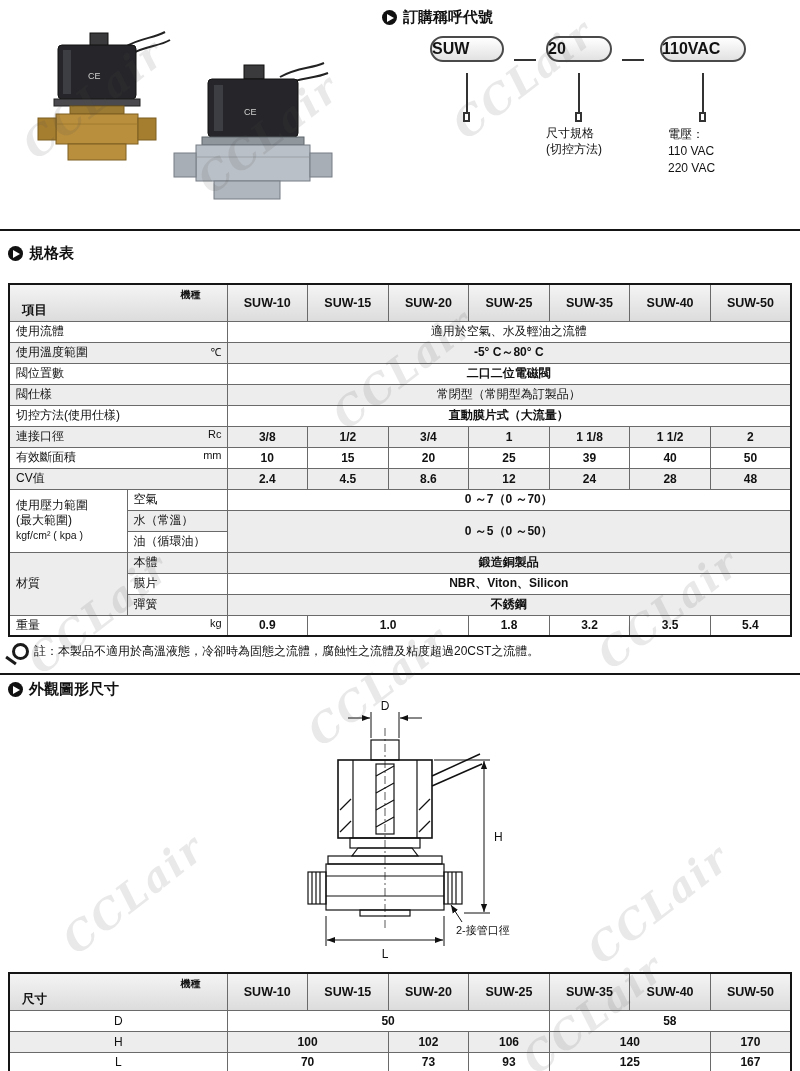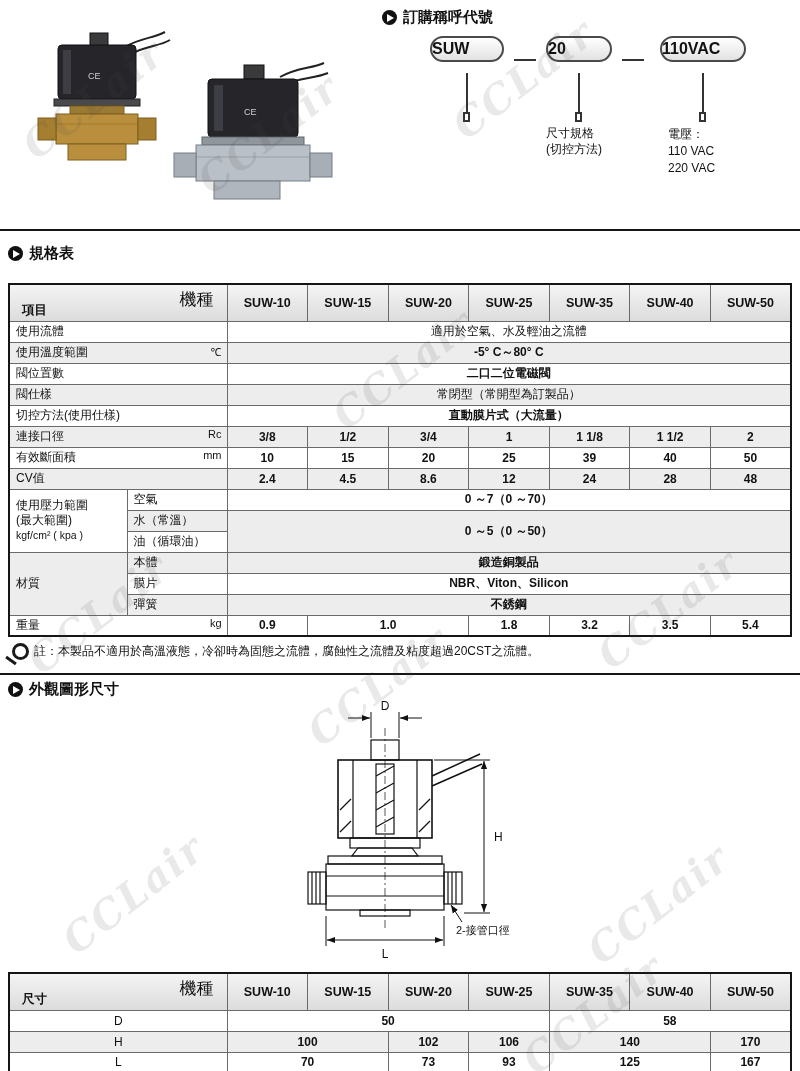--- a/index.html
+++ b/index.html
@@ -35,21 +35,21 @@
   td,th{border:1px solid #6a6a6a;font-size:12px;padding:0 3px;height:21px;text-align:center;
         white-space:nowrap;overflow:hidden;vertical-align:middle}
   tr.head th{height:37px;background:linear-gradient(#f4f4f4,#dcdcdc);font-size:12.5px;font-weight:bold}
   tr.shade td{background:#ededed}
   td.lbl{text-align:left;padding-left:6px}
   .unit{float:right;font-size:11px;padding-right:2px;font-weight:normal}
   td.val{font-weight:bold}
   th.corner{position:relative;
      background-image:linear-gradient(to top right,transparent calc(50% - 1px),#6a6a6a calc(50% - 1px),
         #6a6a6a calc(50% + 1px),transparent calc(50% + 1px)),linear-gradient(#f4f4f4,#dcdcdc)}
-  .c-tr{position:absolute;top:3px;right:13px;font-weight:normal;font-size:17px}
+  .c-tr{position:absolute;top:3px;right:26px;font-weight:bold;font-size:10px}
   .c-bl{position:absolute;bottom:2px;left:12px;font-weight:bold;font-size:12.5px}
   td.plabel{line-height:15px}
   td.plabel .small{font-size:10.5px}
 
   
   .note{position:absolute;left:12px;top:643px;display:flex;align-items:flex-start;gap:5px}
   .mag{position:relative;width:17px;height:17px;border:3px solid #1a1a1a;border-radius:50%;flex:0 0 17px}
   .mag::after{content:"";position:absolute;width:12px;height:3px;background:#1a1a1a;left:-10px;top:13px;transform:rotate(35deg)}
   .note-text{font-size:12px;white-space:nowrap}
 

